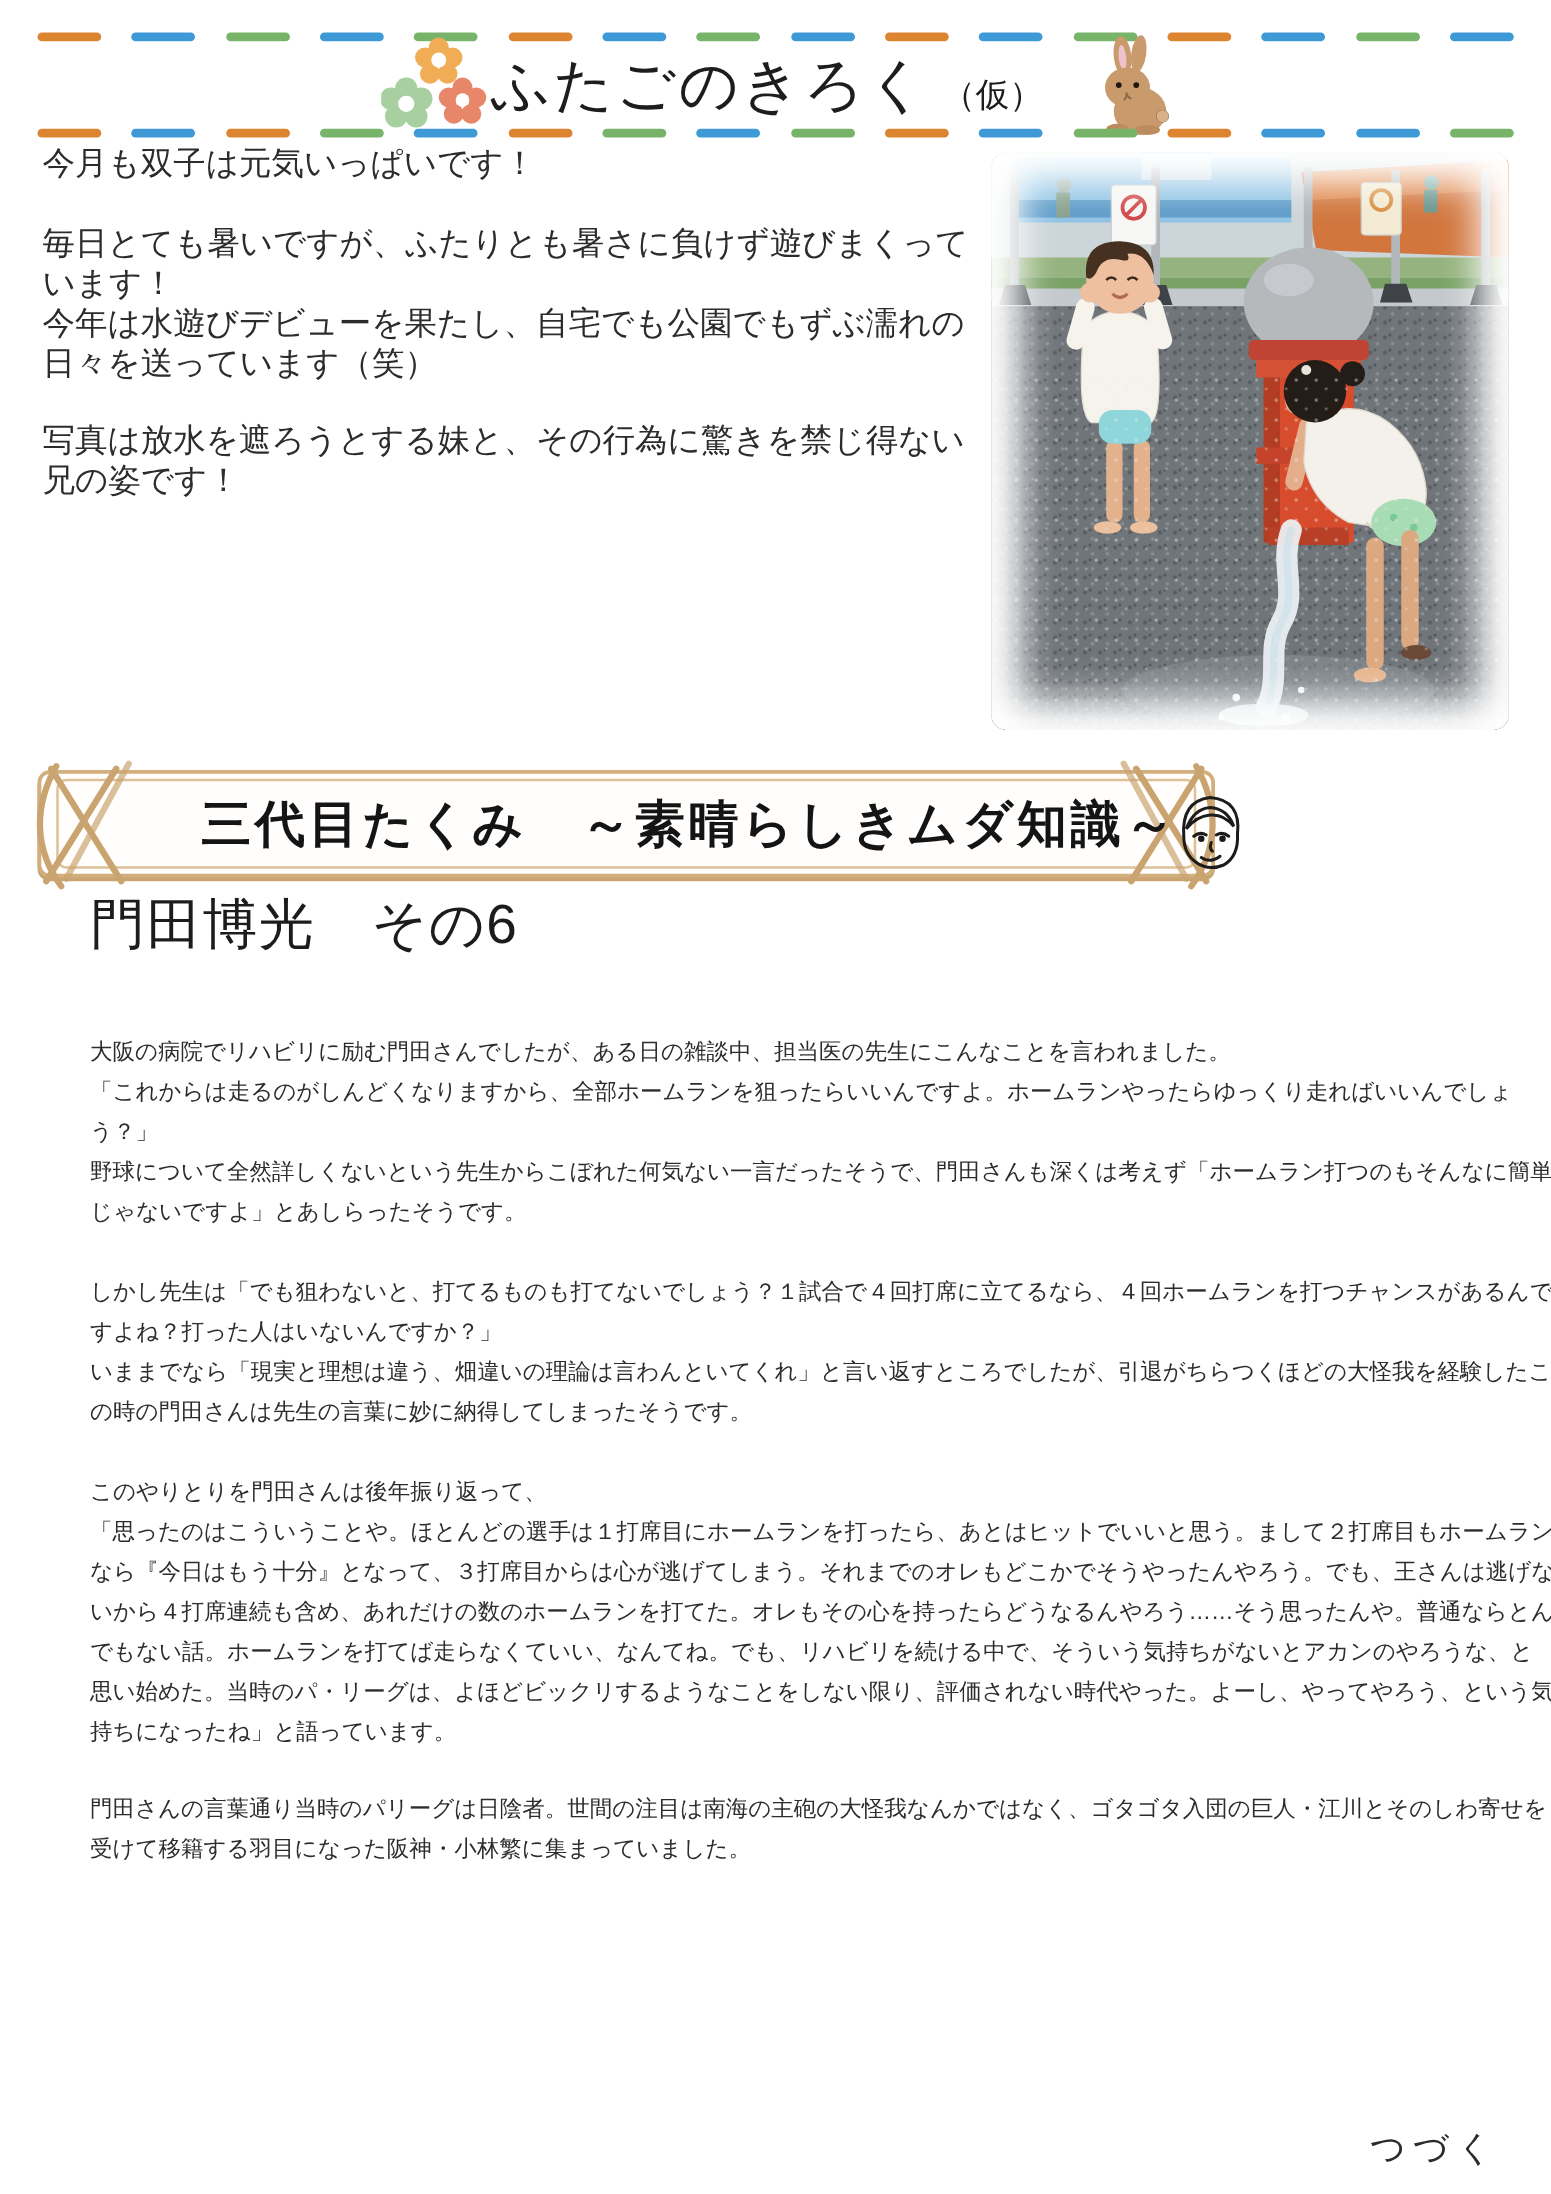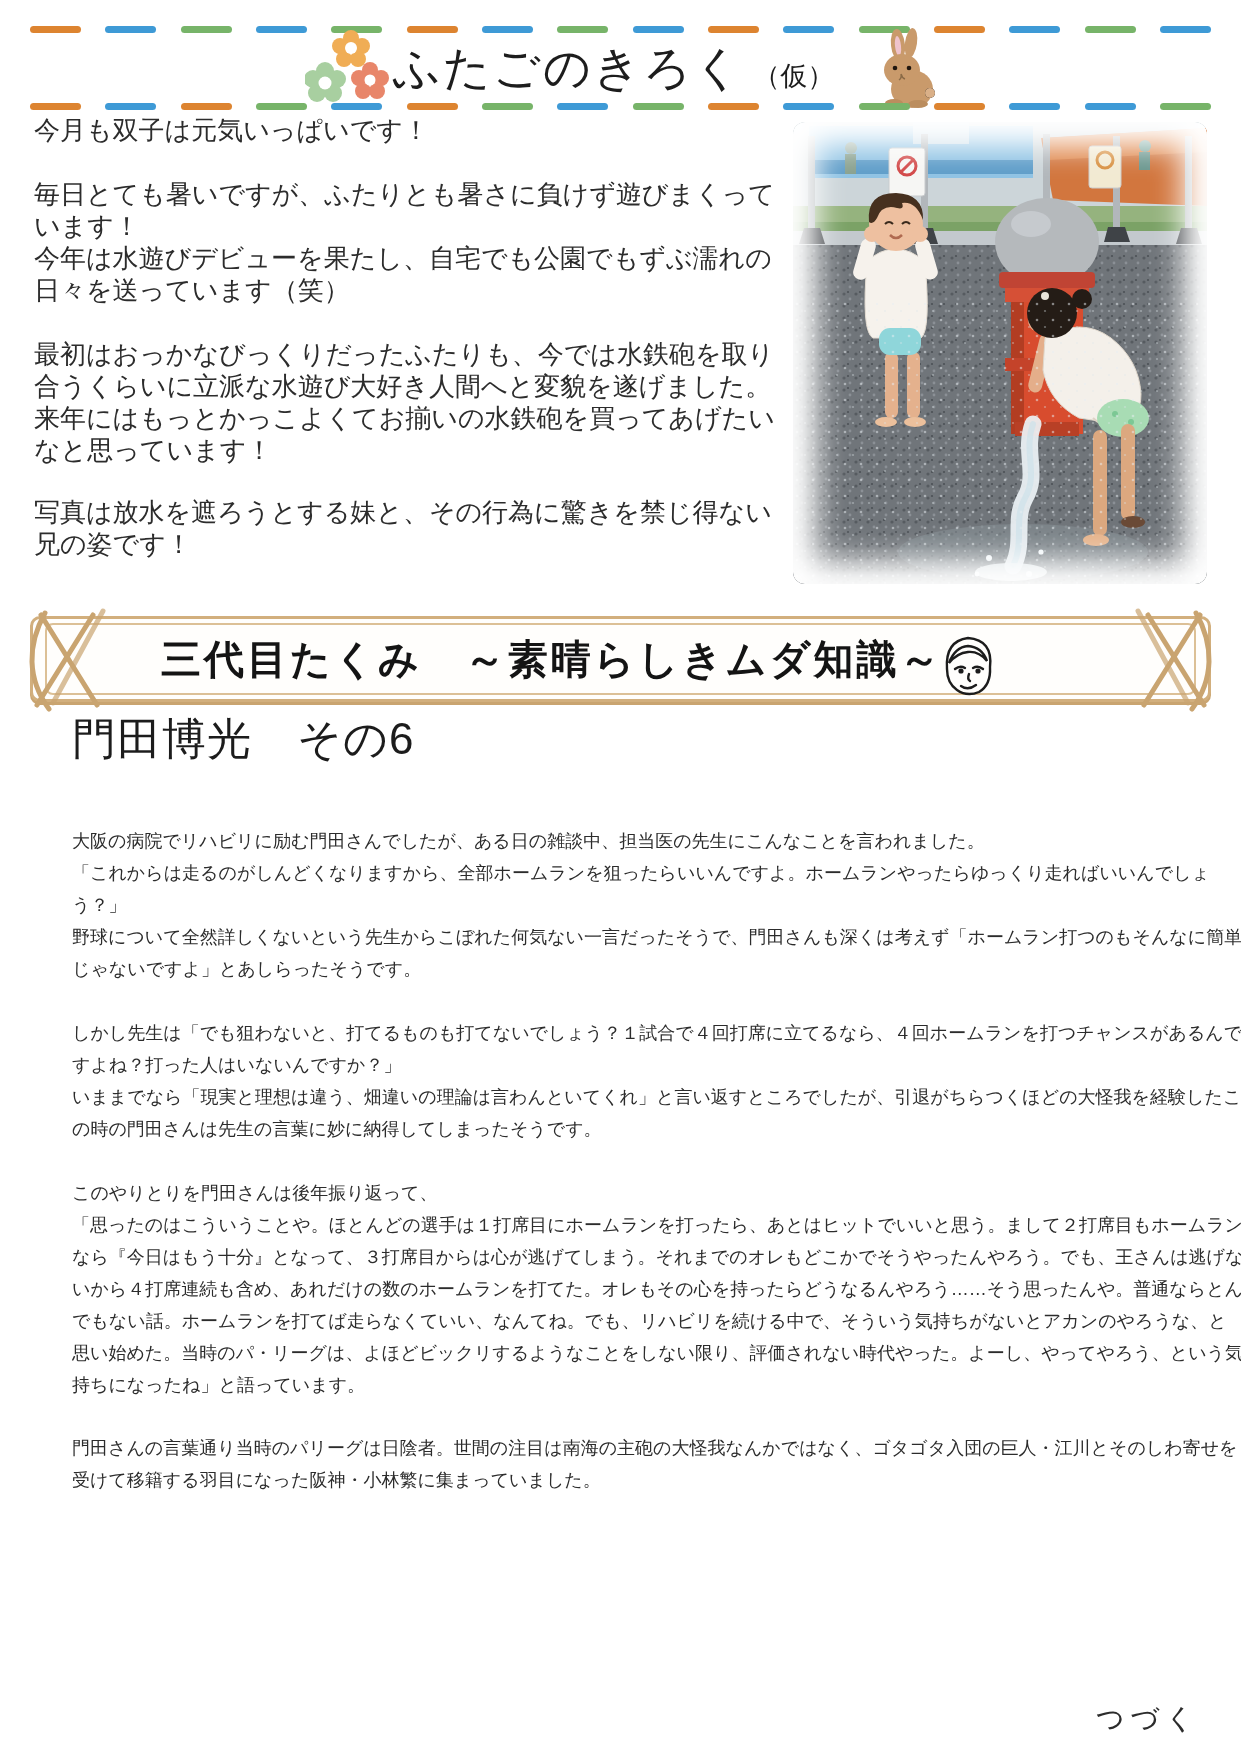--- a/index.html
+++ b/index.html
@@ -31,21 +31,21 @@
   .tline { margin:0; }
 
   
   .photo { position:absolute; top:122px; left:793px; width:414px; height:462px;
     border-radius:12px; overflow:hidden; }
   .photo svg { display:block; width:100%; height:100%; }
   .photo::after { content:""; position:absolute; inset:0; border-radius:12px;
     box-shadow: inset 0 0 30px 24px #ffffff; pointer-events:none; }
 
   
-  .banner { position:absolute; top:616px; left:30px; width:1181px; height:86px;
+  .banner { position:absolute; top:616px; left:30px; width:942px; height:86px;
     border:3px solid #d2af7d; border-radius:10px; background:#fffefc;
     box-shadow:0 3px 0 #c9a470;padding-left:17px; }
   .banner-inner { position:absolute; inset:4px 12px; border:2px solid #dcc096; border-radius:8px; }
   .banner-title { position:absolute; left:128px; top:50%; transform:translateY(-50%);
     font-size:40px; font-weight:600; letter-spacing:3px; color:#141414; white-space:nowrap; }
   .banner-face { position:absolute; left:902px; top:10px; width:66px; height:70px; }
   .banner-end { position:absolute; top:-14px; width:92px; height:112px; }
   .banner-end.left { left:-18px; }
   .banner-end.right { right:-18px; transform:scaleX(-1); }
 
@@ -145,24 +145,20 @@
 
   <div class="twins-text">
       <div class="pblock">
         <p class="tline">今月も双子は元気いっぱいです！</p>
       </div>
       <div class="pblock">
         <p class="tline">毎日とても暑いですが、ふたりとも暑さに負けず遊びまくっています！</p>
         <p class="tline">今年は水遊びデビューを果たし、自宅でも公園でもずぶ濡れの日々を送っています（笑）</p>
       </div>
       <div class="pblock">
-        <p class="tline">最初はおっかなびっくりだったふたりも、今では水鉄砲を取り合うくらいに立派な水遊び大好き人間へと変貌を遂げました。</p>
-        <p class="tline">来年にはもっとかっこよくてお揃いの水鉄砲を買ってあげたいなと思っています！</p>
-      </div>
-      <div class="pblock">
         <p class="tline">写真は放水を遮ろうとする妹と、その行為に驚きを禁じ得ない兄の姿です！</p>
       </div>
     </div>
 
   <div class="photo">
     <svg viewBox="0 0 414 462" aria-hidden="true">
       <defs>
         <pattern id="asph" width="12" height="12" patternUnits="userSpaceOnUse">
           <rect width="12" height="12" fill="#70757a"></rect>
           <circle cx="3" cy="4" r="1.6" fill="#565b60"></circle>

